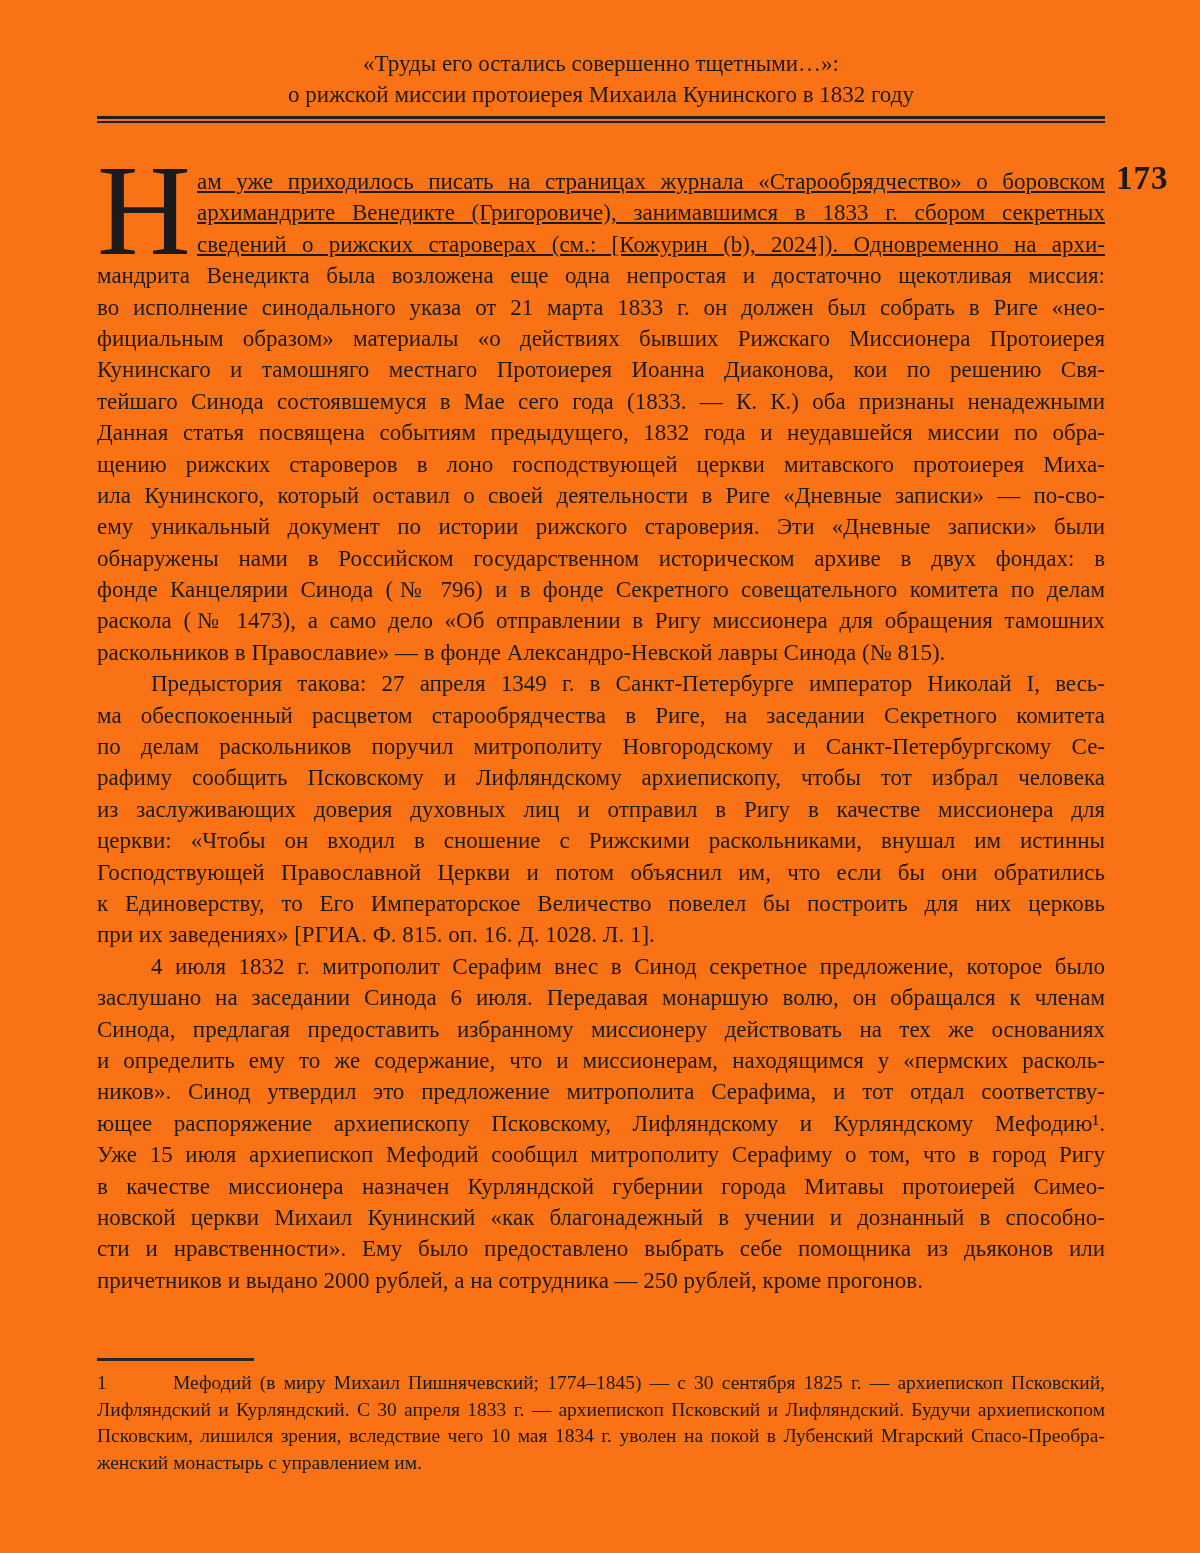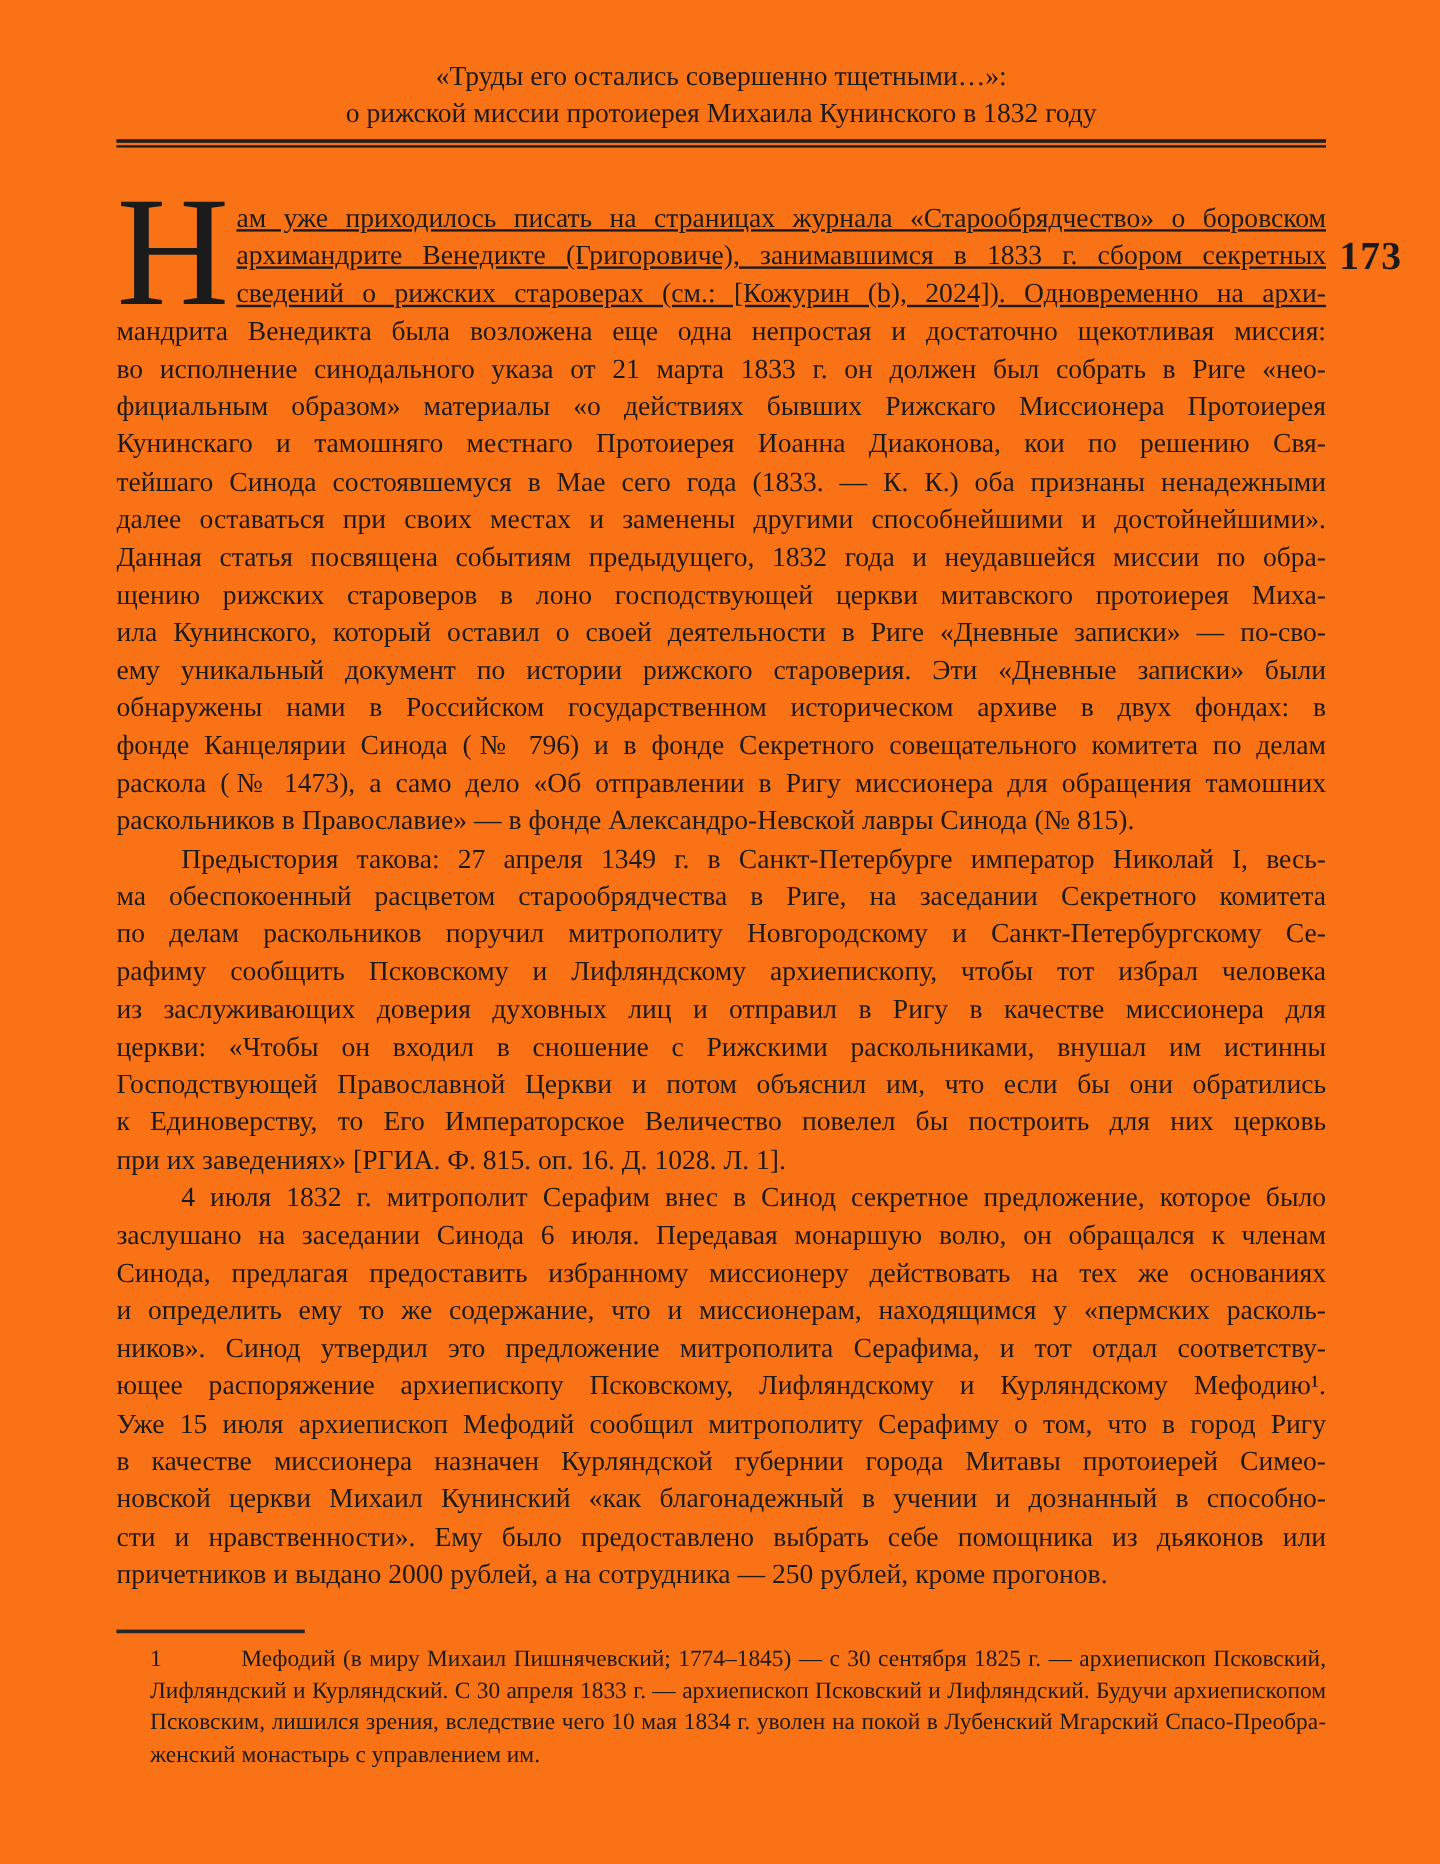--- a/index.html
+++ b/index.html
@@ -35,21 +35,20 @@
     border-bottom: 2px solid #1f1f1f;
   }
   
   .page-number {
     position: absolute;
     top: 160px;
     left: 1116px;
     font-size: 33px;
     font-weight: bold;
     letter-spacing: 1px;
-    margin-top: 36px;
   }
   
   .body-text {
     position: absolute;
     top: 166px;
     left: 97px;
     width: 1008px;
     font-size: 23px;
   }
   .para { position: relative; }
@@ -86,21 +85,20 @@
     left: 97px;
     width: 1008px;
     font-size: 19.5px;
   }
   .fn-line {
     height: 26.5px;
     line-height: 26.5px;
     text-align: justify;
     text-align-last: justify;
     overflow: hidden;
-    margin-left: 28px;
   }
   .fn-line.last { text-align-last: left; }
   .fn-marker { display: inline-block; width: 76px; }
 </style>
 </head>
 <body>
 
 <div class="page">
 
   <div class="header">
@@ -116,21 +114,20 @@
     <div class="para">
       <span class="dropcap">Н</span>
     <div class="line dc">ам уже приходилось писать на страницах журнала «Старообрядчество» о боровском</div>
         <div class="line dc">архимандрите Венедикте (Григоровиче), занимавшимся в 1833 г. сбором секретных</div>
         <div class="line dc">сведений о рижских староверах (см.: [Кожурин (b), 2024]). Одновременно на архи-</div>
         <div class="line">мандрита Венедикта была возложена еще одна непростая и достаточно щекотливая миссия:</div>
         <div class="line">во исполнение синодального указа от 21 марта 1833 г. он должен был собрать в Риге «нео-</div>
         <div class="line">фициальным образом» материалы «о действиях бывших Рижскаго Миссионера Протоиерея</div>
         <div class="line">Кунинскаго и тамошняго местнаго Протоиерея Иоанна Диаконова, кои по решению Свя-</div>
         <div class="line">тейшаго Синода состоявшемуся в Мае сего года (1833. — К. К.) оба признаны ненадежными</div>
-        <div class="line">далее оставаться при своих местах и заменены другими способнейшими и достойнейшими».</div>
         <div class="line">Данная статья посвящена событиям предыдущего, 1832 года и неудавшейся миссии по обра-</div>
         <div class="line">щению рижских староверов в лоно господствующей церкви митавского протоиерея Миха-</div>
         <div class="line">ила Кунинского, который оставил о своей деятельности в Риге «Дневные записки» — по-сво-</div>
         <div class="line">ему уникальный документ по истории рижского староверия. Эти «Дневные записки» были</div>
         <div class="line">обнаружены нами в Российском государственном историческом архиве в двух фондах: в</div>
         <div class="line">фонде Канцелярии Синода (№ 796) и в фонде Секретного совещательного комитета по делам</div>
         <div class="line">раскола (№ 1473), а само дело «Об отправлении в Ригу миссионера для обращения тамошних</div>
         <div class="line last">раскольников в Православие» — в фонде Александро-Невской лавры Синода (№ 815).</div>
       </div>
     <div class="para">

